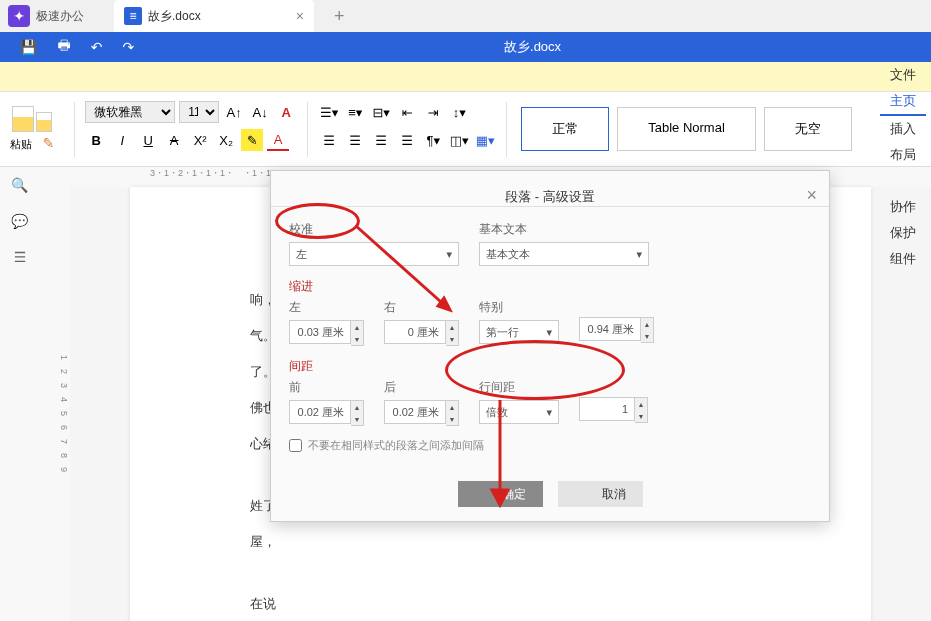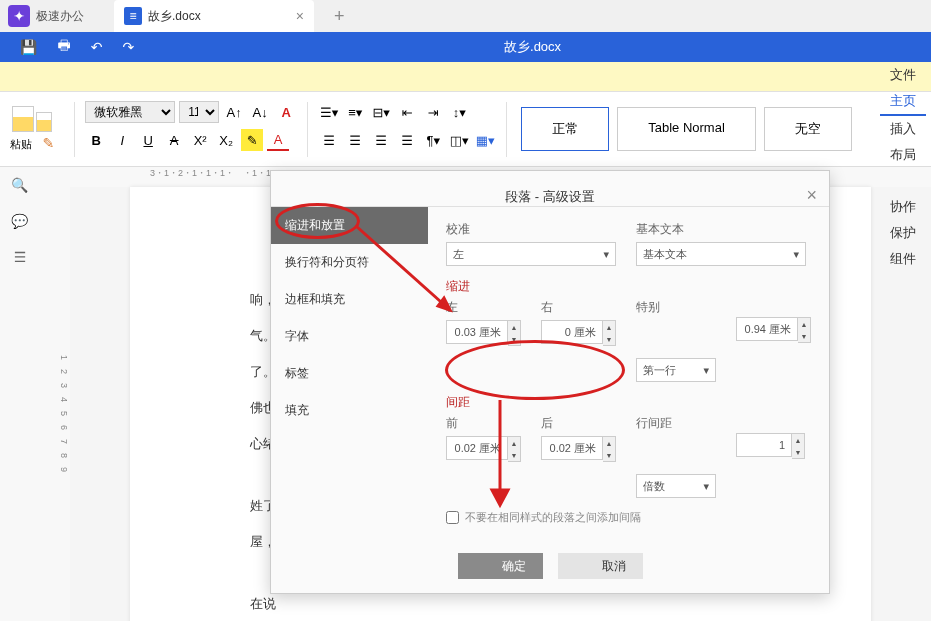--- a/index.html
+++ b/index.html
@@ -62,21 +62,21 @@
   .dialog-content { flex: 1; padding: 14px 18px; font-size: 12px; color: #555; }
   .form-row { display: flex; gap: 20px; margin-bottom: 12px; }
   .form-col { display: flex; flex-direction: column; gap: 4px; }
   .form-col label { font-size: 12px; color: #666; }
   .form-input { height: 24px; border: 1px solid #ccc; padding: 0 6px; font-size: 11px; display: flex; align-items: center; justify-content: flex-end; background: #fff; }
   .spinner { display: flex; }
   .spinner .form-input { width: 62px; }
   .spin-btns { display: flex; flex-direction: column; border: 1px solid #ccc; border-left: none; }
   .spin-btns div { width: 12px; height: 12px; display: flex; align-items: center; justify-content: center; font-size: 7px; cursor: pointer; background: #f0f0f0; }
   .select-input { width: 170px; height: 24px; border: 1px solid #ccc; padding: 0 6px; font-size: 11px; display: flex; align-items: center; justify-content: space-between; background: #fff; }
-  .select-sm { width: 80px; margin-top: 38px; }
+  .select-sm { width: 80px; }
   .section-label { font-size: 12px; color: #b91c1c; margin: 8px 0 4px 0; }
   .checkbox-row { display: flex; align-items: center; gap: 6px; margin-top: 6px; font-size: 11px; color: #888; }
   .dialog-footer { display: flex; justify-content: center; gap: 15px; padding: 14px 0; }
   .dlg-btn { width: 85px; height: 26px; font-size: 12px; border: none; cursor: pointer; padding-left: 28px; }
   .btn-ok { background: #8a8a8a; color: #fff; }
   .btn-cancel { background: #e4e4e4; color: #333; }
   
   
   .anno { position: absolute; pointer-events: none; }
   .ellipse1 { left: 275px; top: 203px; width: 85px; height: 36px; border: 3px solid #d62020; border-radius: 50%; }
@@ -209,28 +209,20 @@
     </div>
   </div>
 </div>
 
 <div class="dialog">
   <div class="dialog-title">
     <span>段落 - 高级设置</span>
     <span class="dialog-close">×</span>
   </div>
   <div class="dialog-body">
-    <div class="dialog-tabs">
-      <div class="dialog-tab active">缩进和放置</div>
-      <div class="dialog-tab">换行符和分页符</div>
-      <div class="dialog-tab">边框和填充</div>
-      <div class="dialog-tab">字体</div>
-      <div class="dialog-tab">标签</div>
-      <div class="dialog-tab">填充</div>
-    </div>
     <div class="dialog-content">
       <div class="form-row">
         <div class="form-col">
           <label>校准</label>
           <div class="select-input">
               <span>左</span>
               <span>▾</span>
             </div>
         </div>
         <div class="form-col">

